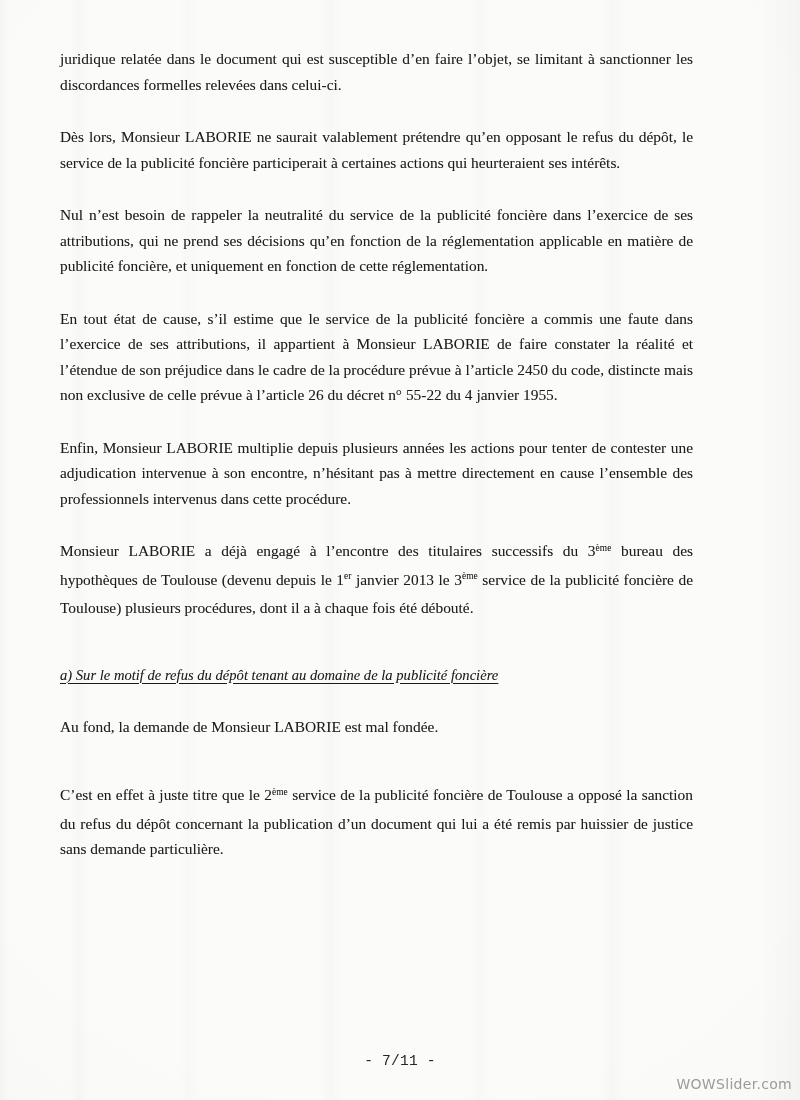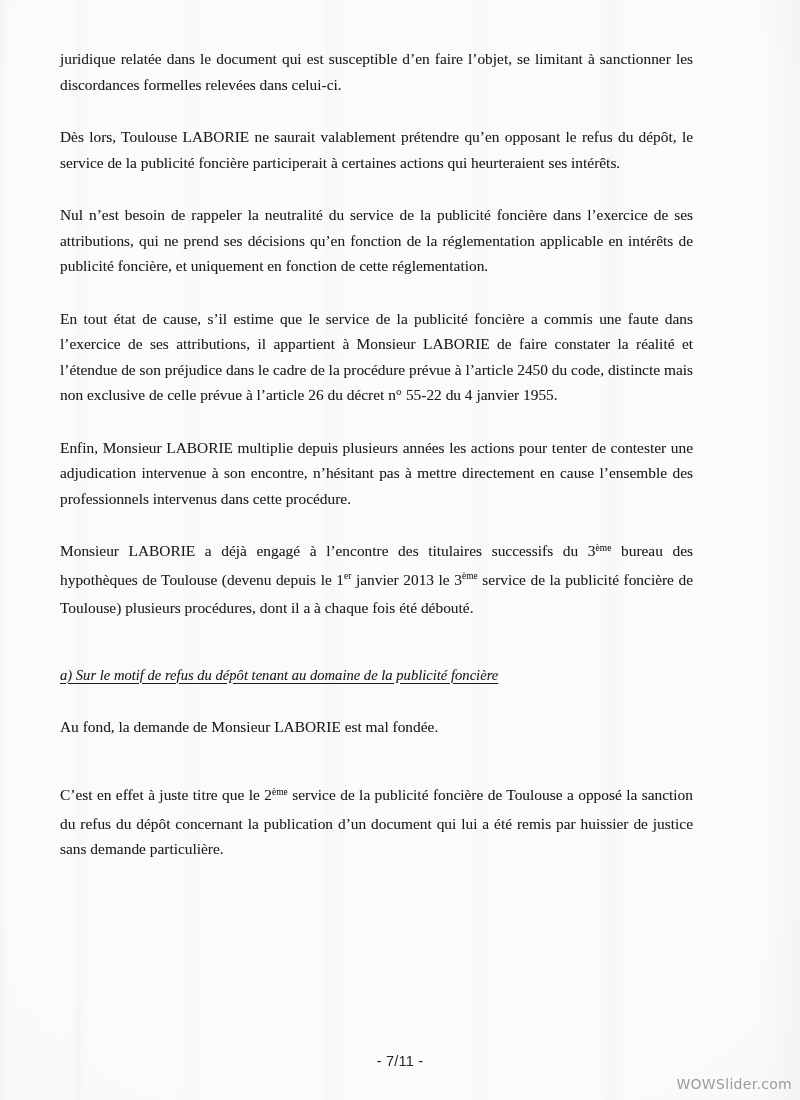--- a/index.html
+++ b/index.html
@@ -138,21 +138,21 @@
 
   
   .page-number {
     position: absolute;
     left: 0;
     right: 0;
     top: 1053px;
     text-align: center;
     font-size: 14.6px;
     color: #262626;
-    font-family: Liberation Sans, sans-serif;
+    font-family: Liberation Mono, monospace;
     letter-spacing: 0.2px;
   }
 
   .watermark {
     position: absolute;
     right: 8px;
     bottom: 8px;
     font-family: "DejaVu Sans", sans-serif;
     font-size: 14px;
     color: #9b9b9b;
@@ -166,23 +166,23 @@
 <div class="page">
 
   <div class="scan-texture"></div>
   <div class="scan-vignette"></div>
   <div class="scan-smudge"></div>
 
   <div class="content">
 
     <p class="para">juridique relatée dans le document qui est susceptible d’en faire l’objet, se limitant à sanctionner les discordances formelles relevées dans celui-ci.</p>
 
-    <p class="para">Dès lors, Toulouse LABORIE ne saurait valablement prétendre qu’en opposant le refus du dépôt, le service de la publicité foncière participerait à certaines actions qui heurteraient ses intérêts.</p>
-
-    <p class="para">Nul n’est besoin de rappeler la neutralité du service de la publicité foncière dans l’exercice de ses attributions, qui ne prend ses décisions qu’en fonction de la réglementation applicable en intérêts de publicité foncière, et uniquement en fonction de cette réglementation.</p>
+    <p class="para">Dès lors, Monsieur LABORIE ne saurait valablement prétendre qu’en opposant le refus du dépôt, le service de la publicité foncière participerait à certaines actions qui heurteraient ses intérêts.</p>
+
+    <p class="para">Nul n’est besoin de rappeler la neutralité du service de la publicité foncière dans l’exercice de ses attributions, qui ne prend ses décisions qu’en fonction de la réglementation applicable en matière de publicité foncière, et uniquement en fonction de cette réglementation.</p>
 
     <p class="para">En tout état de cause, s’il estime que le service de la publicité foncière a commis une faute dans l’exercice de ses attributions, il appartient à Monsieur LABORIE de faire constater la réalité et l’étendue de son préjudice dans le cadre de la procédure prévue à l’article 2450 du code, distincte mais non exclusive de celle prévue à l’article 26 du décret n° 55-22 du 4 janvier 1955.</p>
 
     <p class="para">Enfin, Monsieur LABORIE multiplie depuis plusieurs années les actions pour tenter de contester une adjudication intervenue à son encontre, n’hésitant pas à mettre directement en cause l’ensemble des professionnels intervenus dans cette procédure.</p>
 
     <p class="para"><span>Monsieur LABORIE a déjà engagé à l’encontre des titulaires successifs du 3</span><sup class="ord">ème</sup><span> bureau des hypothèques de Toulouse (devenu depuis le 1</span><sup class="ord">er</sup><span> janvier 2013 le 3</span><sup class="ord">ème</sup><span> service de la publicité foncière de Toulouse) plusieurs procédures, dont il a à chaque fois été débouté.</span></p>
 
 
     <div class="gap-lg"></div>
 

